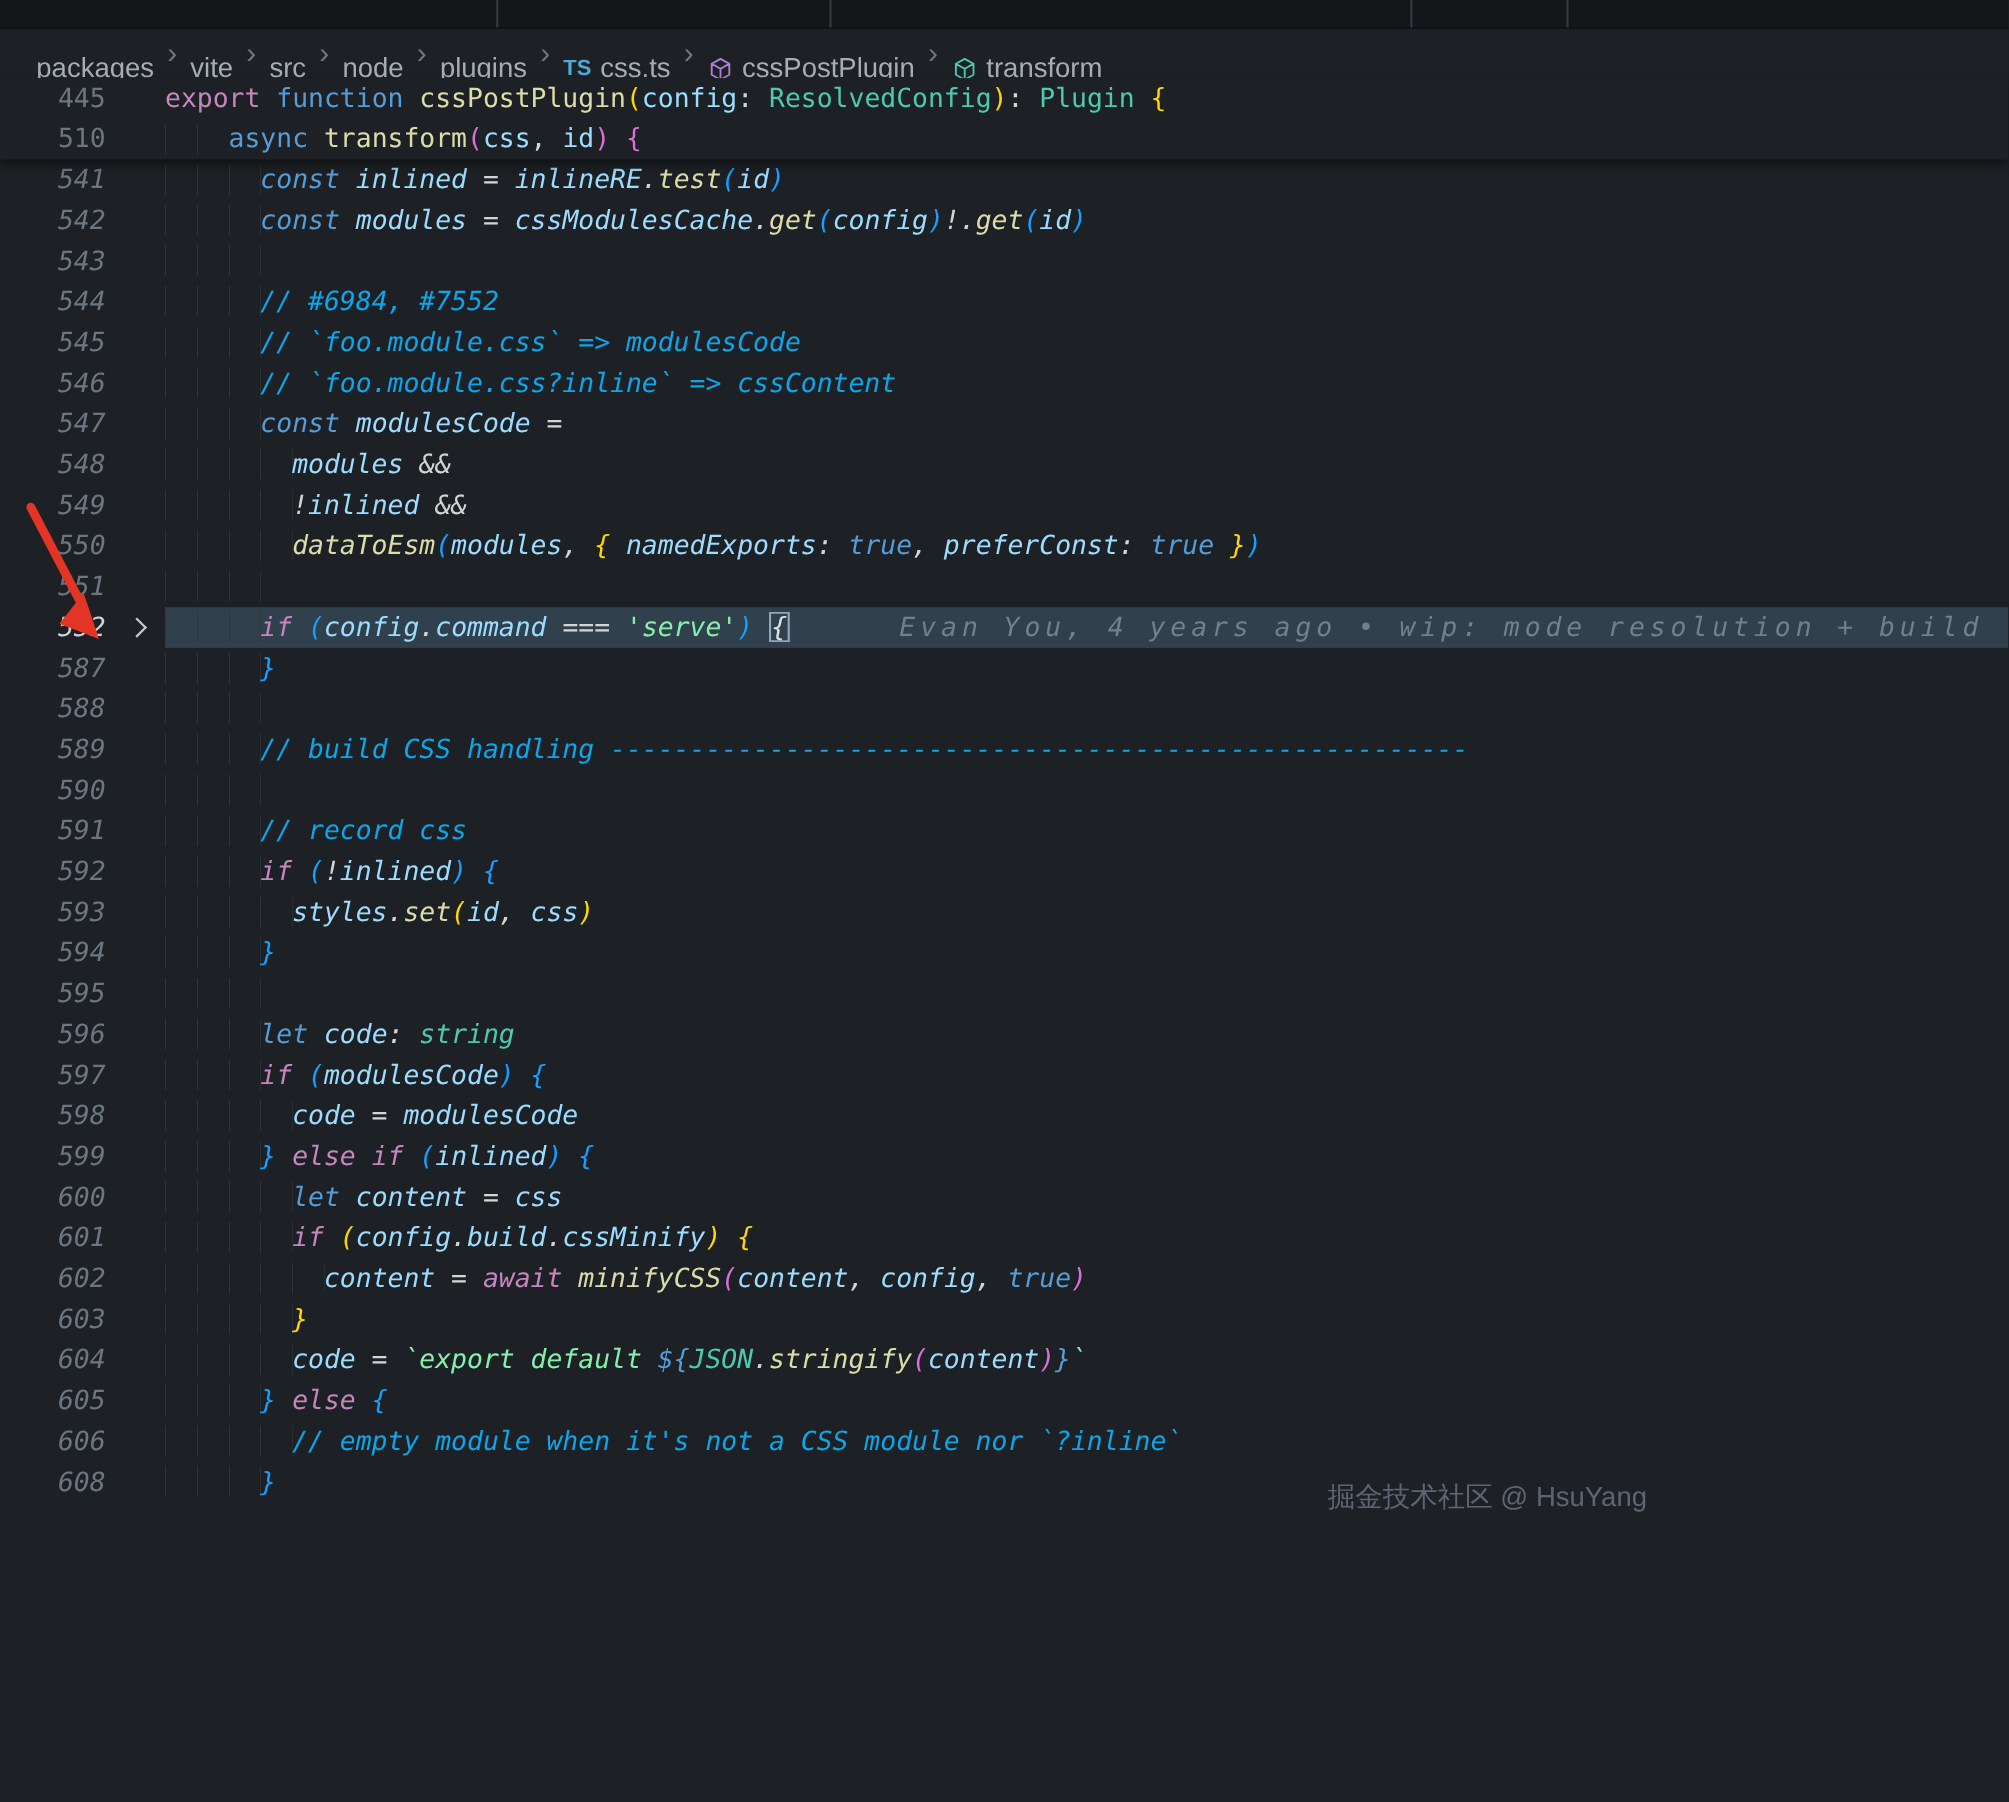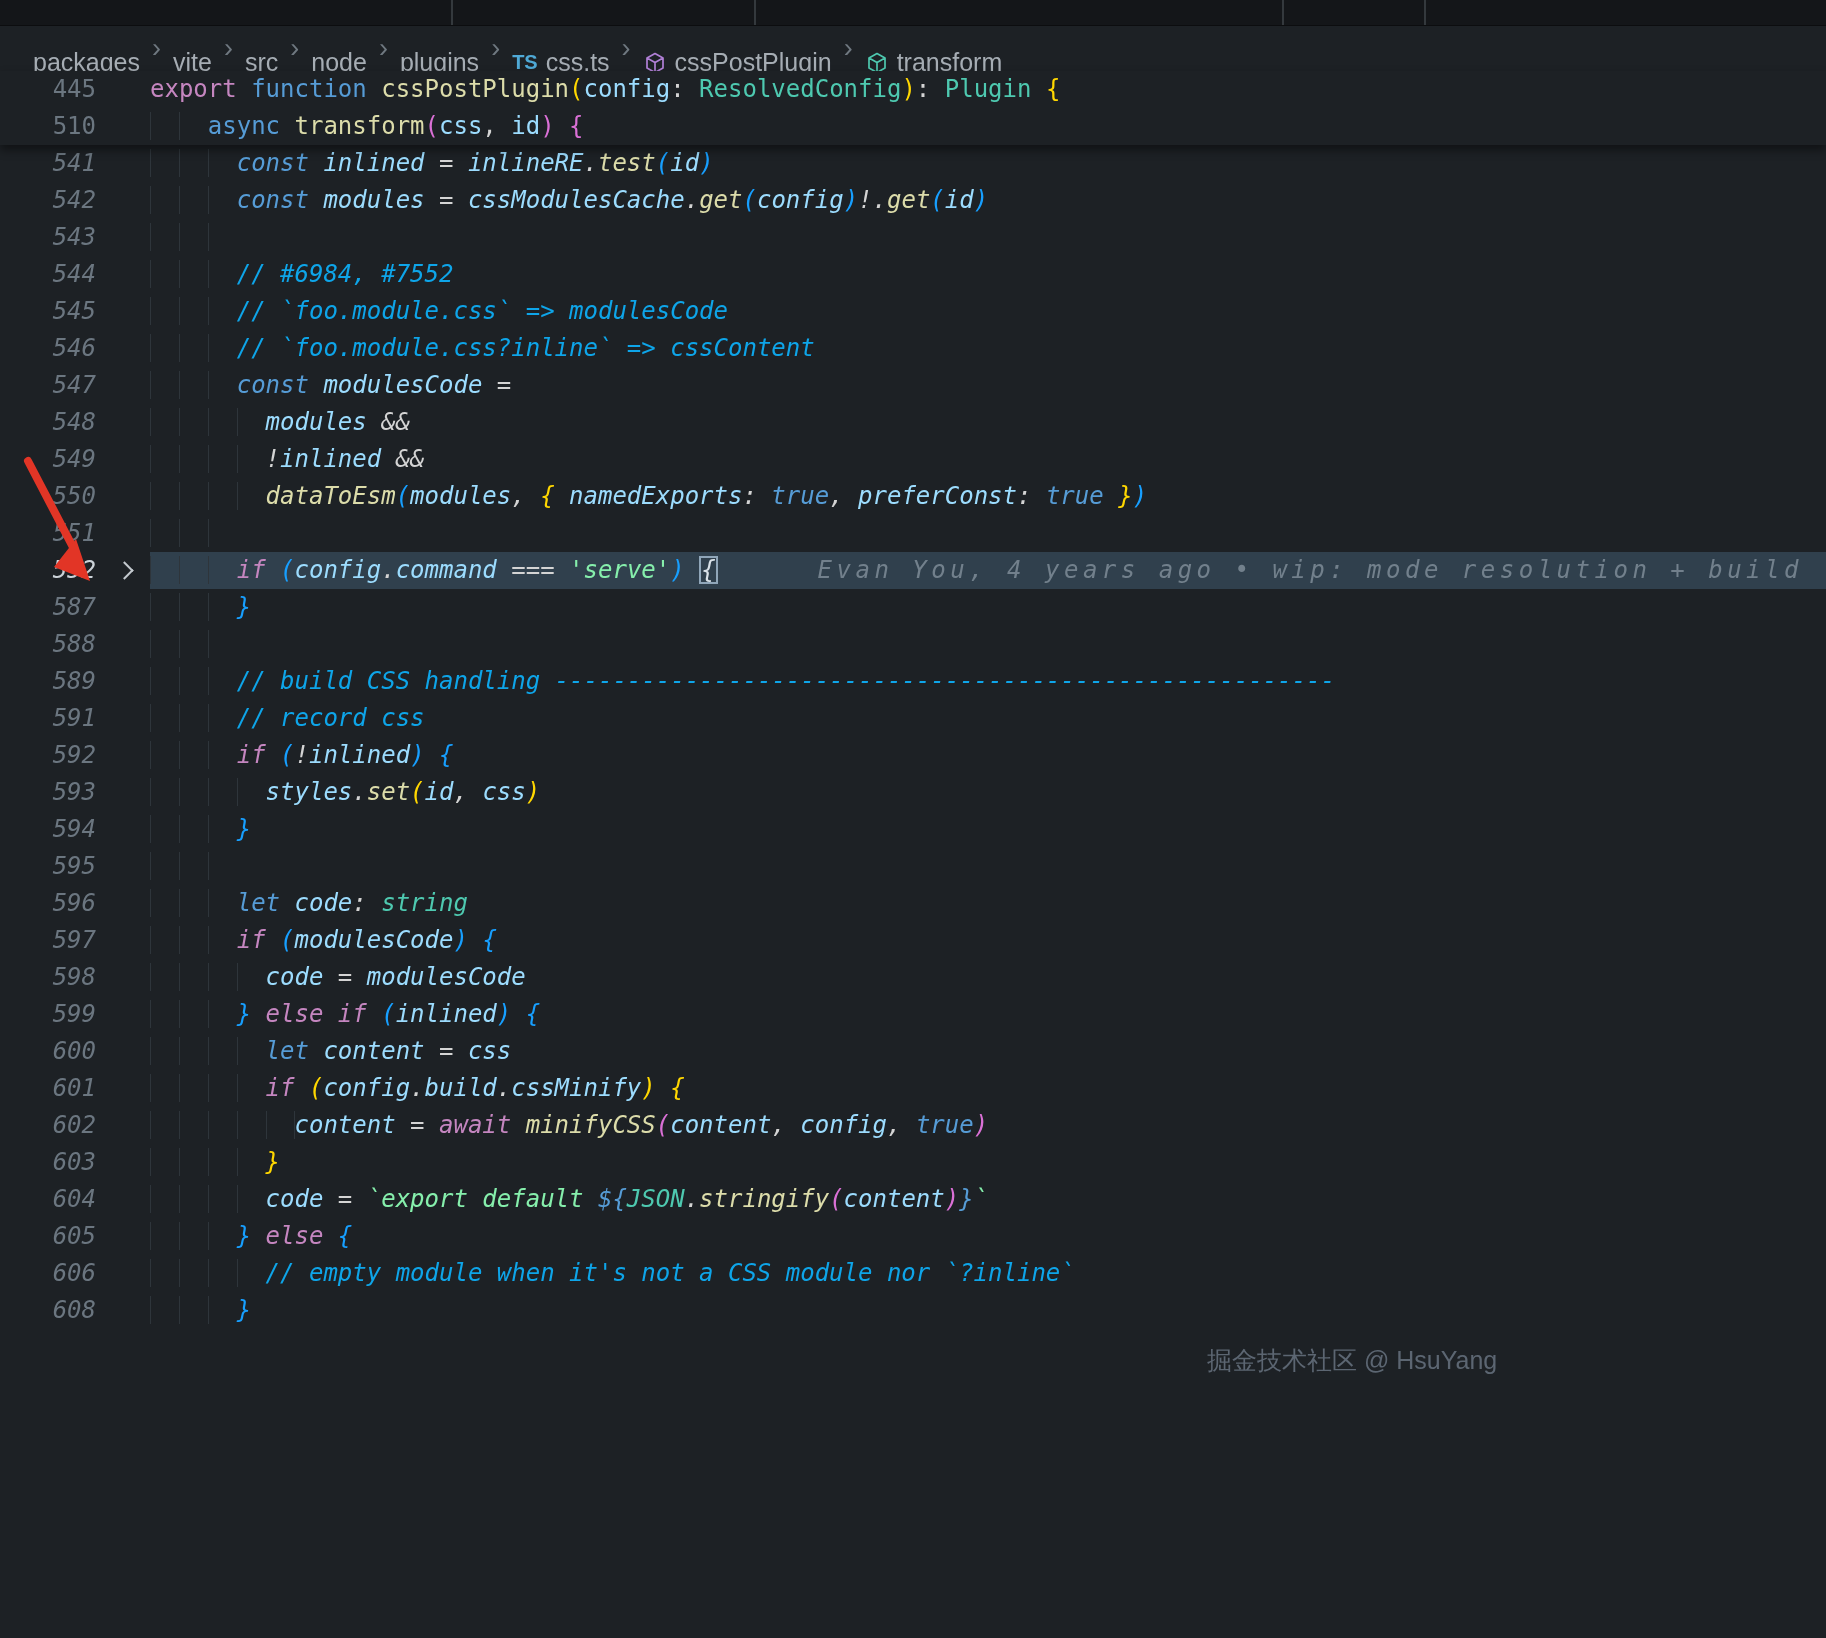--- a/index.html
+++ b/index.html
@@ -102,20 +102,21 @@
       <div class="line"><span class="ln">546</span><span class="fold"></span><span class="codeln"><span class="ind">      </span><span class="t-com">// `foo.module.css?inline` =&gt; cssContent</span></span></div>
       <div class="line"><span class="ln">547</span><span class="fold"></span><span class="codeln"><span class="ind">      </span><span class="t-kw2">const</span><span class="t-punc"> </span><span class="t-var">modulesCode</span><span class="t-punc"> =</span></span></div>
       <div class="line"><span class="ln">548</span><span class="fold"></span><span class="codeln"><span class="ind">        </span><span class="t-var">modules</span><span class="t-punc"> &amp;&amp;</span></span></div>
       <div class="line"><span class="ln">549</span><span class="fold"></span><span class="codeln"><span class="ind">        </span><span class="t-punc">!</span><span class="t-var">inlined</span><span class="t-punc"> &amp;&amp;</span></span></div>
       <div class="line"><span class="ln">550</span><span class="fold"></span><span class="codeln"><span class="ind">        </span><span class="t-fn">dataToEsm</span><span class="t-b3">(</span><span class="t-var">modules</span><span class="t-punc">, </span><span class="t-b1">{</span><span class="t-punc"> </span><span class="t-var">namedExports</span><span class="t-punc">: </span><span class="t-kw2">true</span><span class="t-punc">, </span><span class="t-var">preferConst</span><span class="t-punc">: </span><span class="t-kw2">true</span><span class="t-punc"> </span><span class="t-b1">}</span><span class="t-b3">)</span></span></div>
       <div class="line"><span class="ln">551</span><span class="fold"></span><span class="codeln"><span class="ind">      </span></span></div>
       <div class="line hl"><span class="ln lnhl">552</span><span class="fold"><i class="chev"></i></span><span class="codeln"><span class="ind">      </span><span class="t-kw">if</span><span class="t-punc"> </span><span class="t-b3">(</span><span class="t-var">config</span><span class="t-punc">.</span><span class="t-var">command</span><span class="t-punc"> === </span><span class="t-str">'serve'</span><span class="t-b3">)</span><span class="t-punc"> </span><span class="t-b3x">{</span><span class="blame">Evan You, 4 years ago • wip: mode resolution + build</span></span></div>
       <div class="line"><span class="ln">587</span><span class="fold"></span><span class="codeln"><span class="ind">      </span><span class="t-b3">}</span></span></div>
       <div class="line"><span class="ln">588</span><span class="fold"></span><span class="codeln"><span class="ind">      </span></span></div>
       <div class="line"><span class="ln">589</span><span class="fold"></span><span class="codeln"><span class="ind">      </span><span class="t-com">// build CSS handling ------------------------------------------------------</span></span></div>
+      <div class="line"><span class="ln">590</span><span class="fold"></span><span class="codeln"><span class="ind">      </span></span></div>
       <div class="line"><span class="ln">591</span><span class="fold"></span><span class="codeln"><span class="ind">      </span><span class="t-com">// record css</span></span></div>
       <div class="line"><span class="ln">592</span><span class="fold"></span><span class="codeln"><span class="ind">      </span><span class="t-kw">if</span><span class="t-punc"> </span><span class="t-b3">(</span><span class="t-punc">!</span><span class="t-var">inlined</span><span class="t-b3">)</span><span class="t-punc"> </span><span class="t-b3">{</span></span></div>
       <div class="line"><span class="ln">593</span><span class="fold"></span><span class="codeln"><span class="ind">        </span><span class="t-var">styles</span><span class="t-punc">.</span><span class="t-fn">set</span><span class="t-b1">(</span><span class="t-var">id</span><span class="t-punc">, </span><span class="t-var">css</span><span class="t-b1">)</span></span></div>
       <div class="line"><span class="ln">594</span><span class="fold"></span><span class="codeln"><span class="ind">      </span><span class="t-b3">}</span></span></div>
       <div class="line"><span class="ln">595</span><span class="fold"></span><span class="codeln"><span class="ind">      </span></span></div>
       <div class="line"><span class="ln">596</span><span class="fold"></span><span class="codeln"><span class="ind">      </span><span class="t-kw2">let</span><span class="t-punc"> </span><span class="t-var">code</span><span class="t-punc">: </span><span class="t-type">string</span></span></div>
       <div class="line"><span class="ln">597</span><span class="fold"></span><span class="codeln"><span class="ind">      </span><span class="t-kw">if</span><span class="t-punc"> </span><span class="t-b3">(</span><span class="t-var">modulesCode</span><span class="t-b3">)</span><span class="t-punc"> </span><span class="t-b3">{</span></span></div>
       <div class="line"><span class="ln">598</span><span class="fold"></span><span class="codeln"><span class="ind">        </span><span class="t-var">code</span><span class="t-punc"> = </span><span class="t-var">modulesCode</span></span></div>
       <div class="line"><span class="ln">599</span><span class="fold"></span><span class="codeln"><span class="ind">      </span><span class="t-b3">}</span><span class="t-punc"> </span><span class="t-kw">else</span><span class="t-punc"> </span><span class="t-kw">if</span><span class="t-punc"> </span><span class="t-b3">(</span><span class="t-var">inlined</span><span class="t-b3">)</span><span class="t-punc"> </span><span class="t-b3">{</span></span></div>
       <div class="line"><span class="ln">600</span><span class="fold"></span><span class="codeln"><span class="ind">        </span><span class="t-kw2">let</span><span class="t-punc"> </span><span class="t-var">content</span><span class="t-punc"> = </span><span class="t-var">css</span></span></div>

